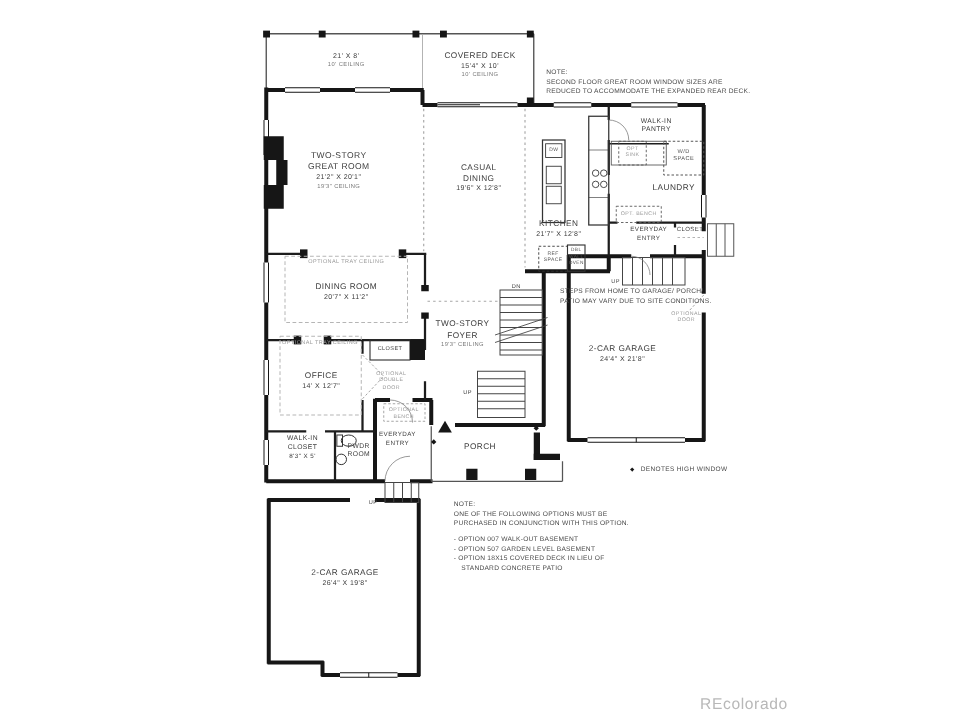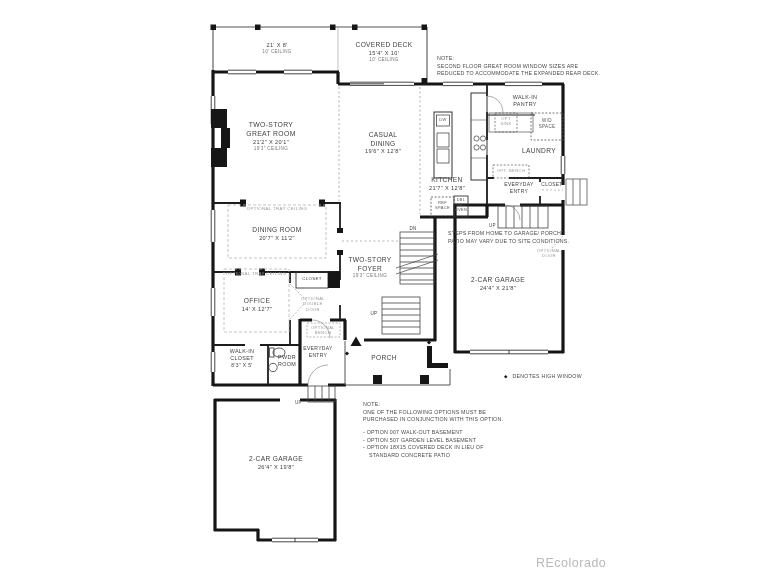--- a/index.html
+++ b/index.html
@@ -9,21 +9,21 @@
   .lbl{position:absolute;transform:translateX(-50%);text-align:center;line-height:1.3;
        color:#3d3d3d;letter-spacing:.35px;white-space:nowrap;}
   .lbl-left{position:absolute;text-align:left;line-height:1.4;color:#4a4a4a;
        letter-spacing:.3px;white-space:nowrap;}
   .gray{color:#9a9a9a;}
   .dim{font-size:5.6px;}
   .name{font-size:6.6px;}
   .ceil{font-size:4.6px;color:#777;}
   .tiny{font-size:4.2px;line-height:1.25;}
   .note{font-size:5.3px;line-height:1.45;color:#4a4a4a;letter-spacing:.2px;}
-  #watermark{position:absolute;left:536px;top:556px;font-size:12.5px;color:#b8b8b8;
+  #watermark{position:absolute;left:560px;top:556px;font-size:12.5px;color:#b8b8b8;
        letter-spacing:.5px;}
 </style>
 </head>
 <body>
 
 <div id="stage">
 
 <svg id="plan-svg" width="768" height="576" viewBox="0 0 768 576">
 
   <g stroke="#555" stroke-width="1.1" fill="none">

